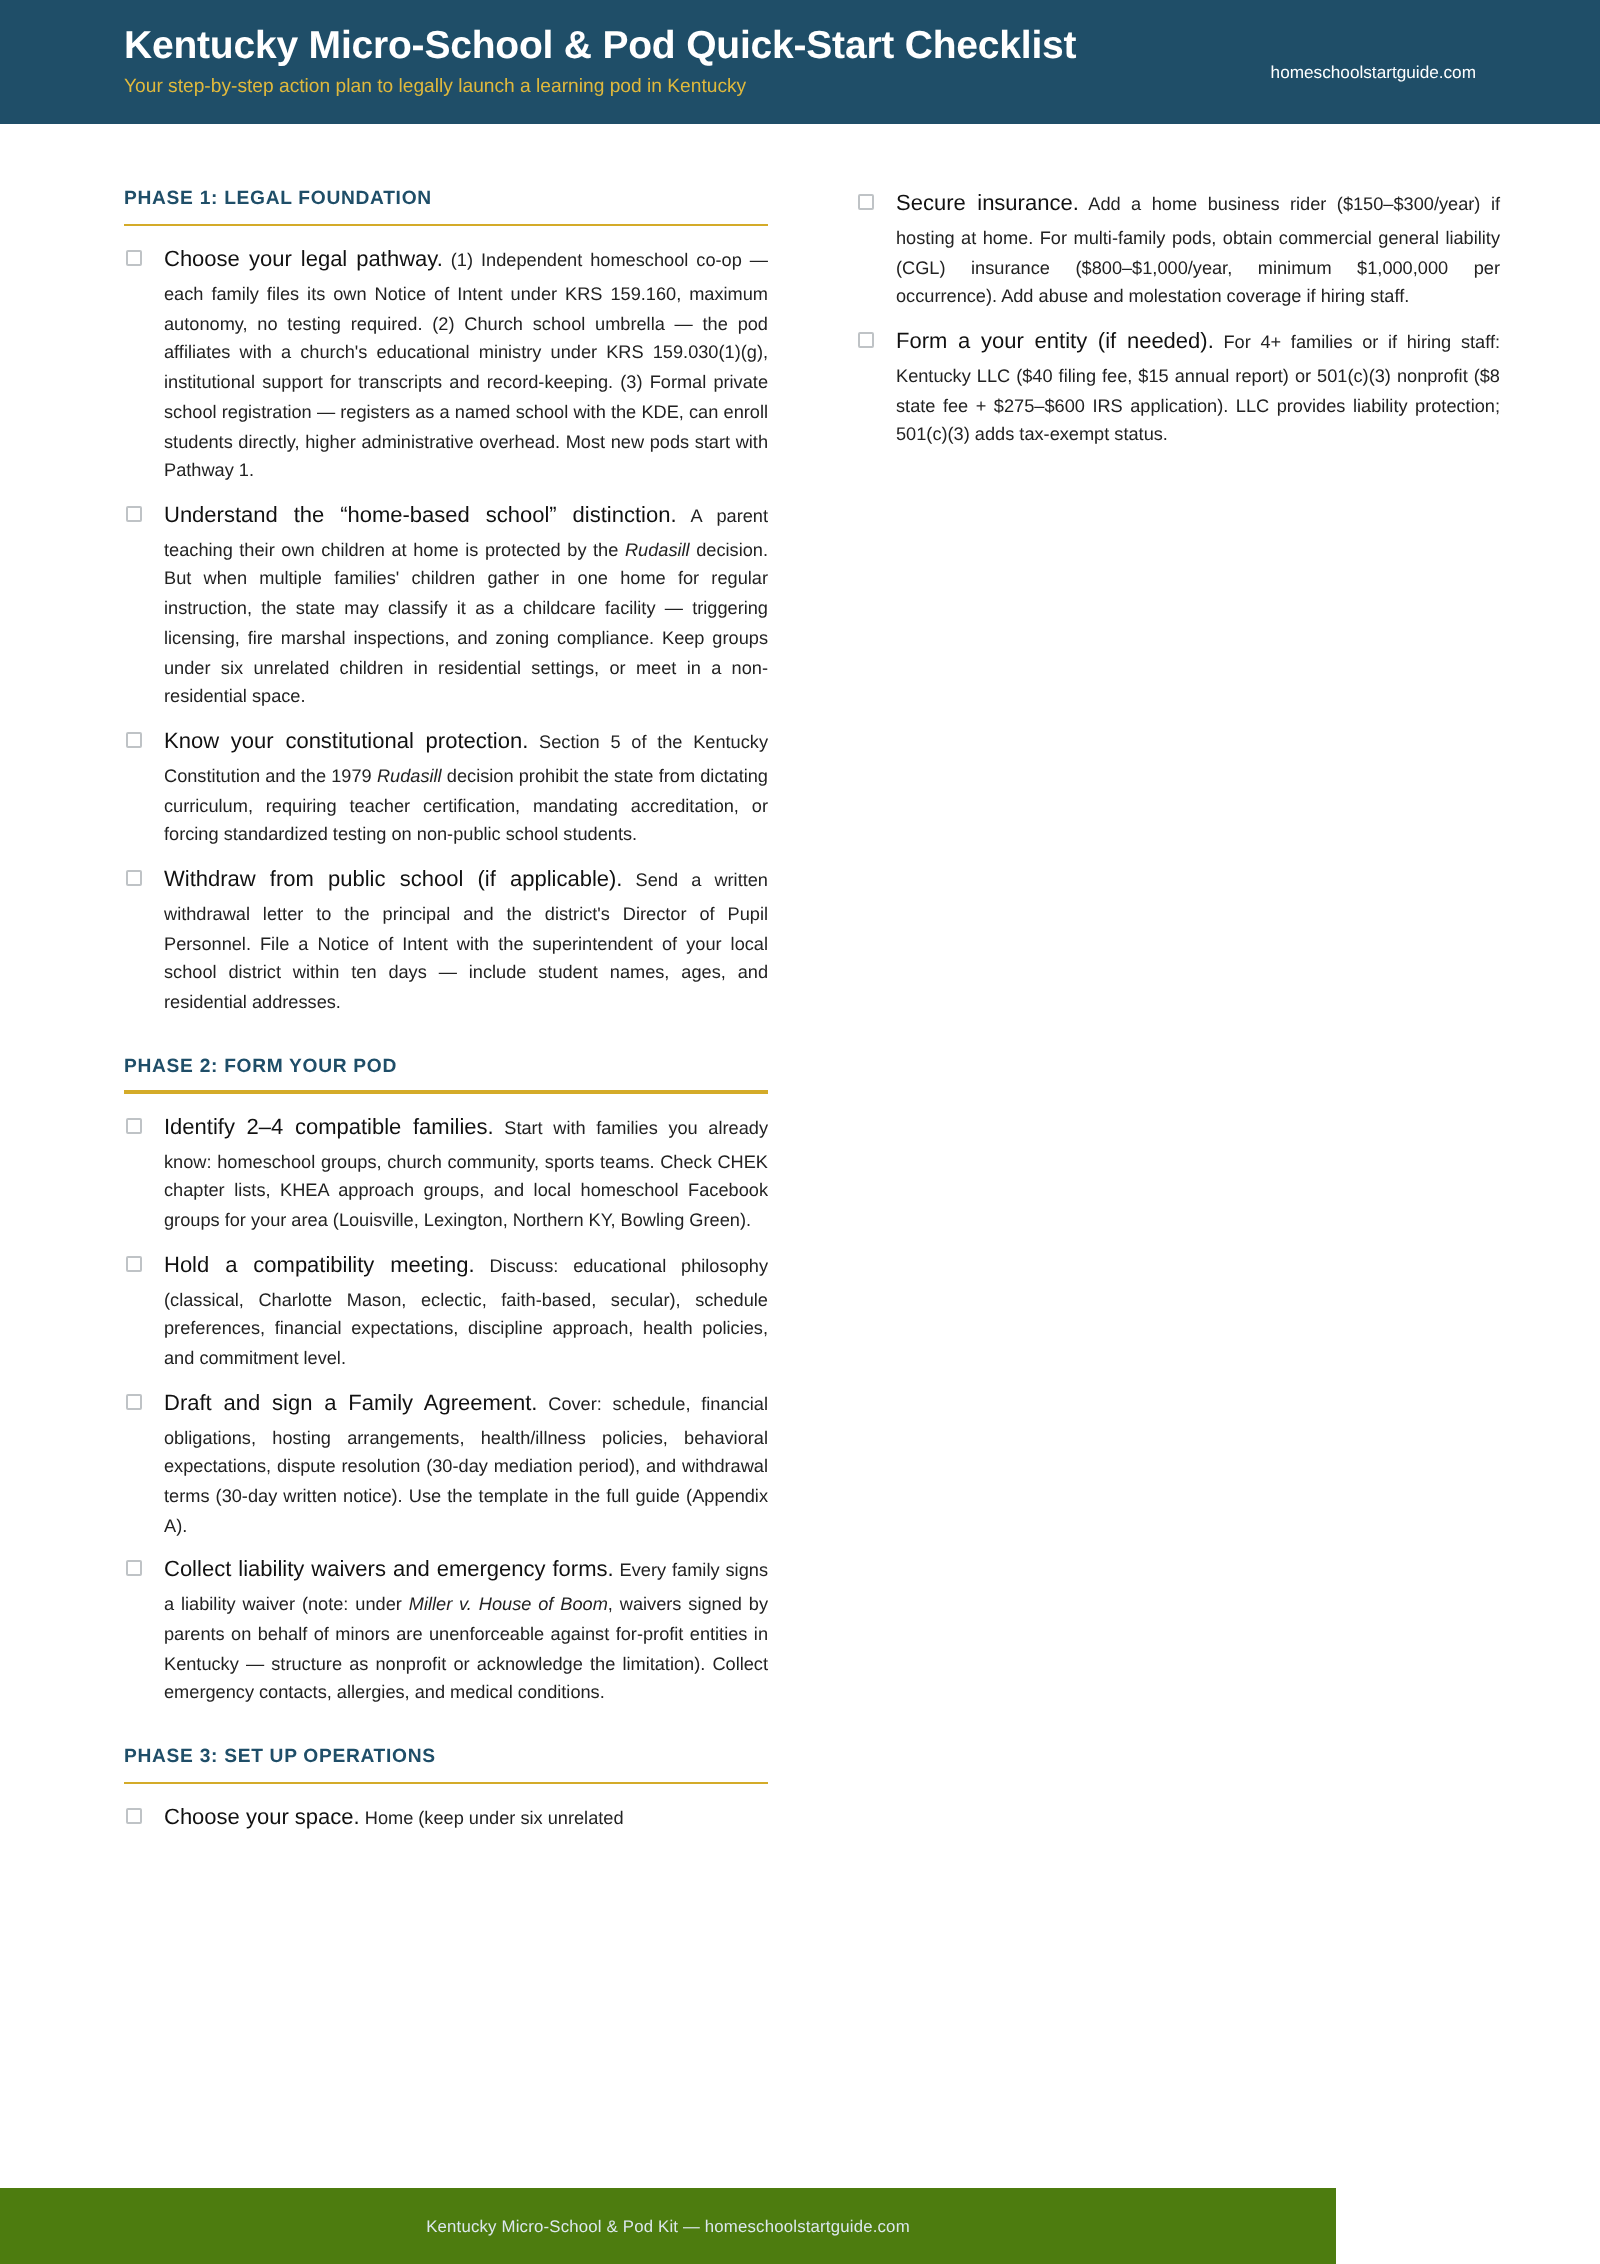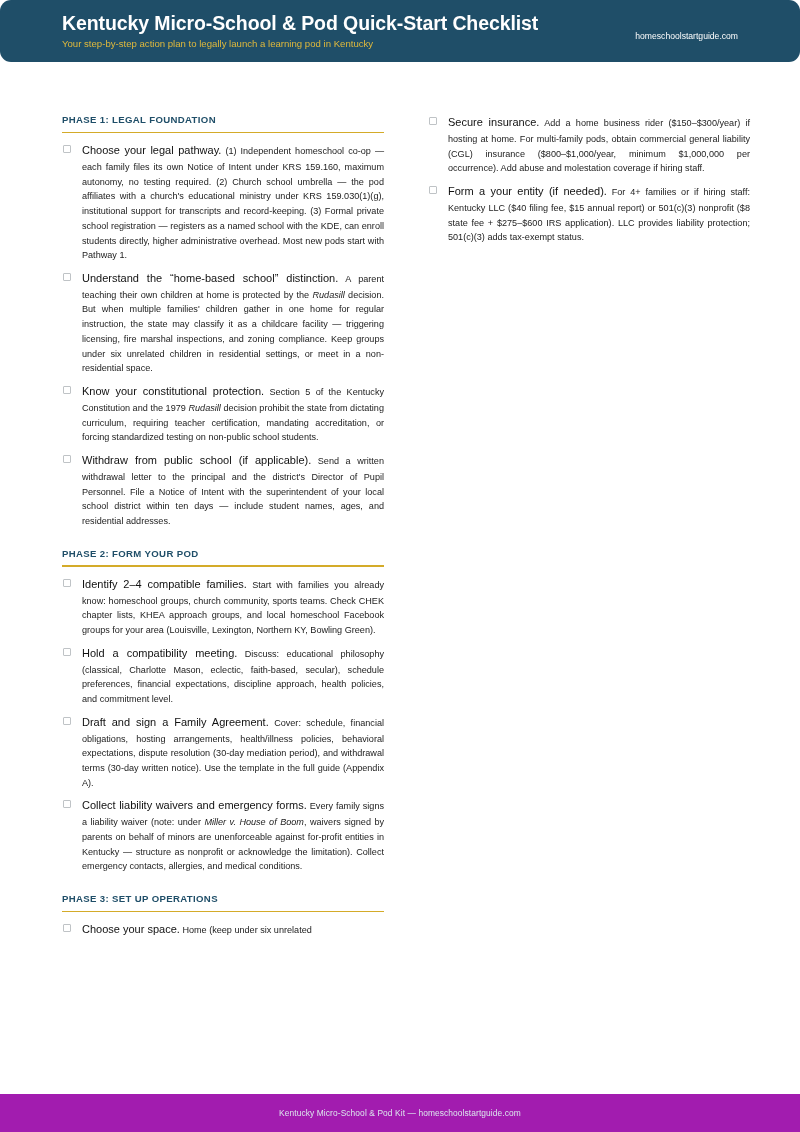--- a/index.html
+++ b/index.html
@@ -20,21 +20,20 @@
   
   .header-band {
     position: absolute;
     top: 0; left: 0;
     width: 800px;
     height: 62px;
     background: #1f4e68;
     display: flex;
     align-items: center;
     padding: 0 62px 0 62px;
-    border-radius: 11px;
   }
   .header-left { flex: 0 0 auto; }
   .header-title {
     font-size: 19.5px;
     font-weight: bold;
     color: #ffffff;
     letter-spacing: -0.1px;
     line-height: 1.1;
     margin: 0;
     white-space: nowrap;
@@ -53,21 +52,21 @@
     padding-top: 9px;
     white-space: nowrap;
   }
 
   
   .page {
     position: absolute;
     top: 62px; left: 0;
     width: 800px;
     height: 736px;
-    padding: 52px 62px 0 62px;
+    padding: 32px 62px 0 62px;
   }
   .columns {
     display: flex;
     gap: 44px;
     align-items: flex-start;
   }
   .col {
     width: 322px;
     flex: 0 0 322px;
   }
@@ -128,23 +127,23 @@
     font-size: 11px;
   }
   .it { font-style: italic; }
   .body-txt { }
 
   
   .footer-band {
     position: absolute;
     left: 0;
     bottom: 0;
-    width: 800px;
+    width: 668px;
     height: 38px;
-    background: #a21caf;
+    background: #4d7c0f;
     display: flex;
     align-items: center;
     justify-content: center;
   }
   .footer-text {
     font-size: 8.4px;
     color: #dce7ee;
     letter-spacing: 0.1px;
   }
 </style>

